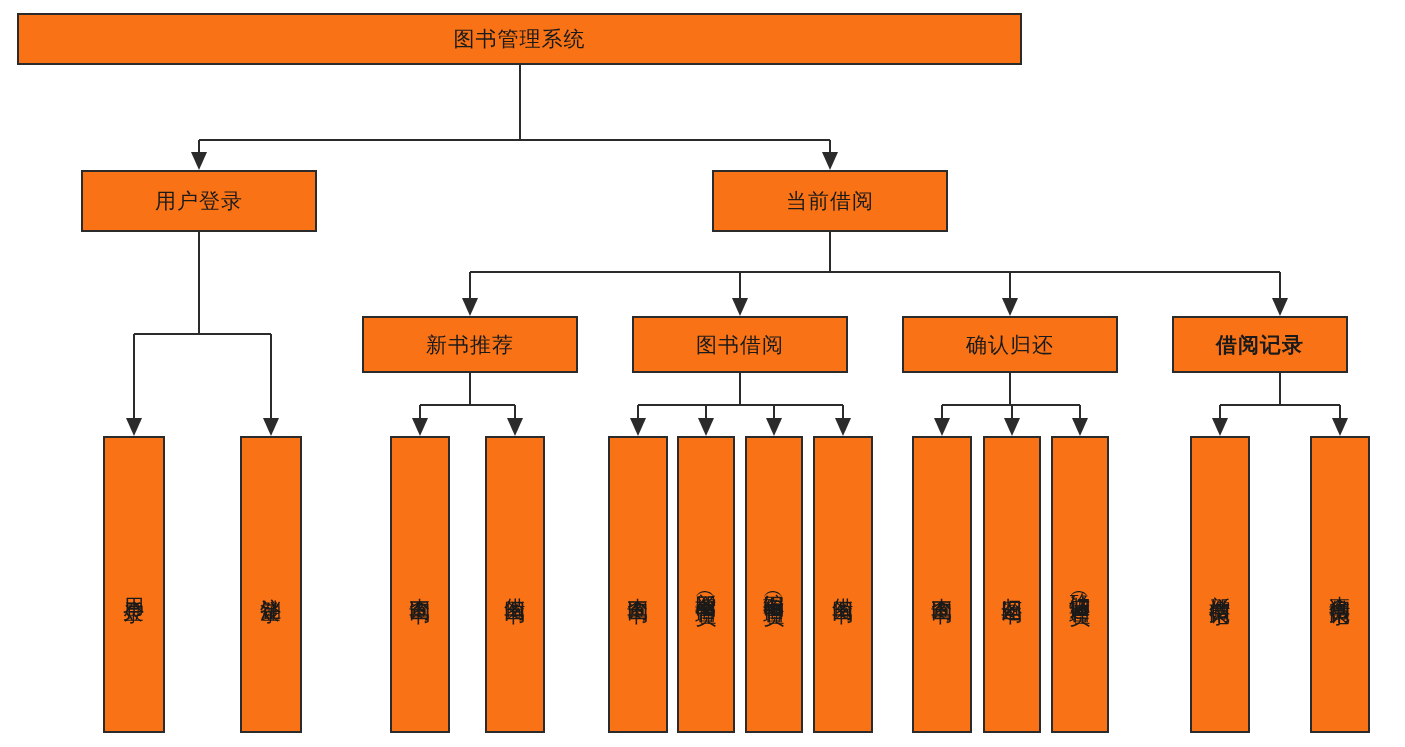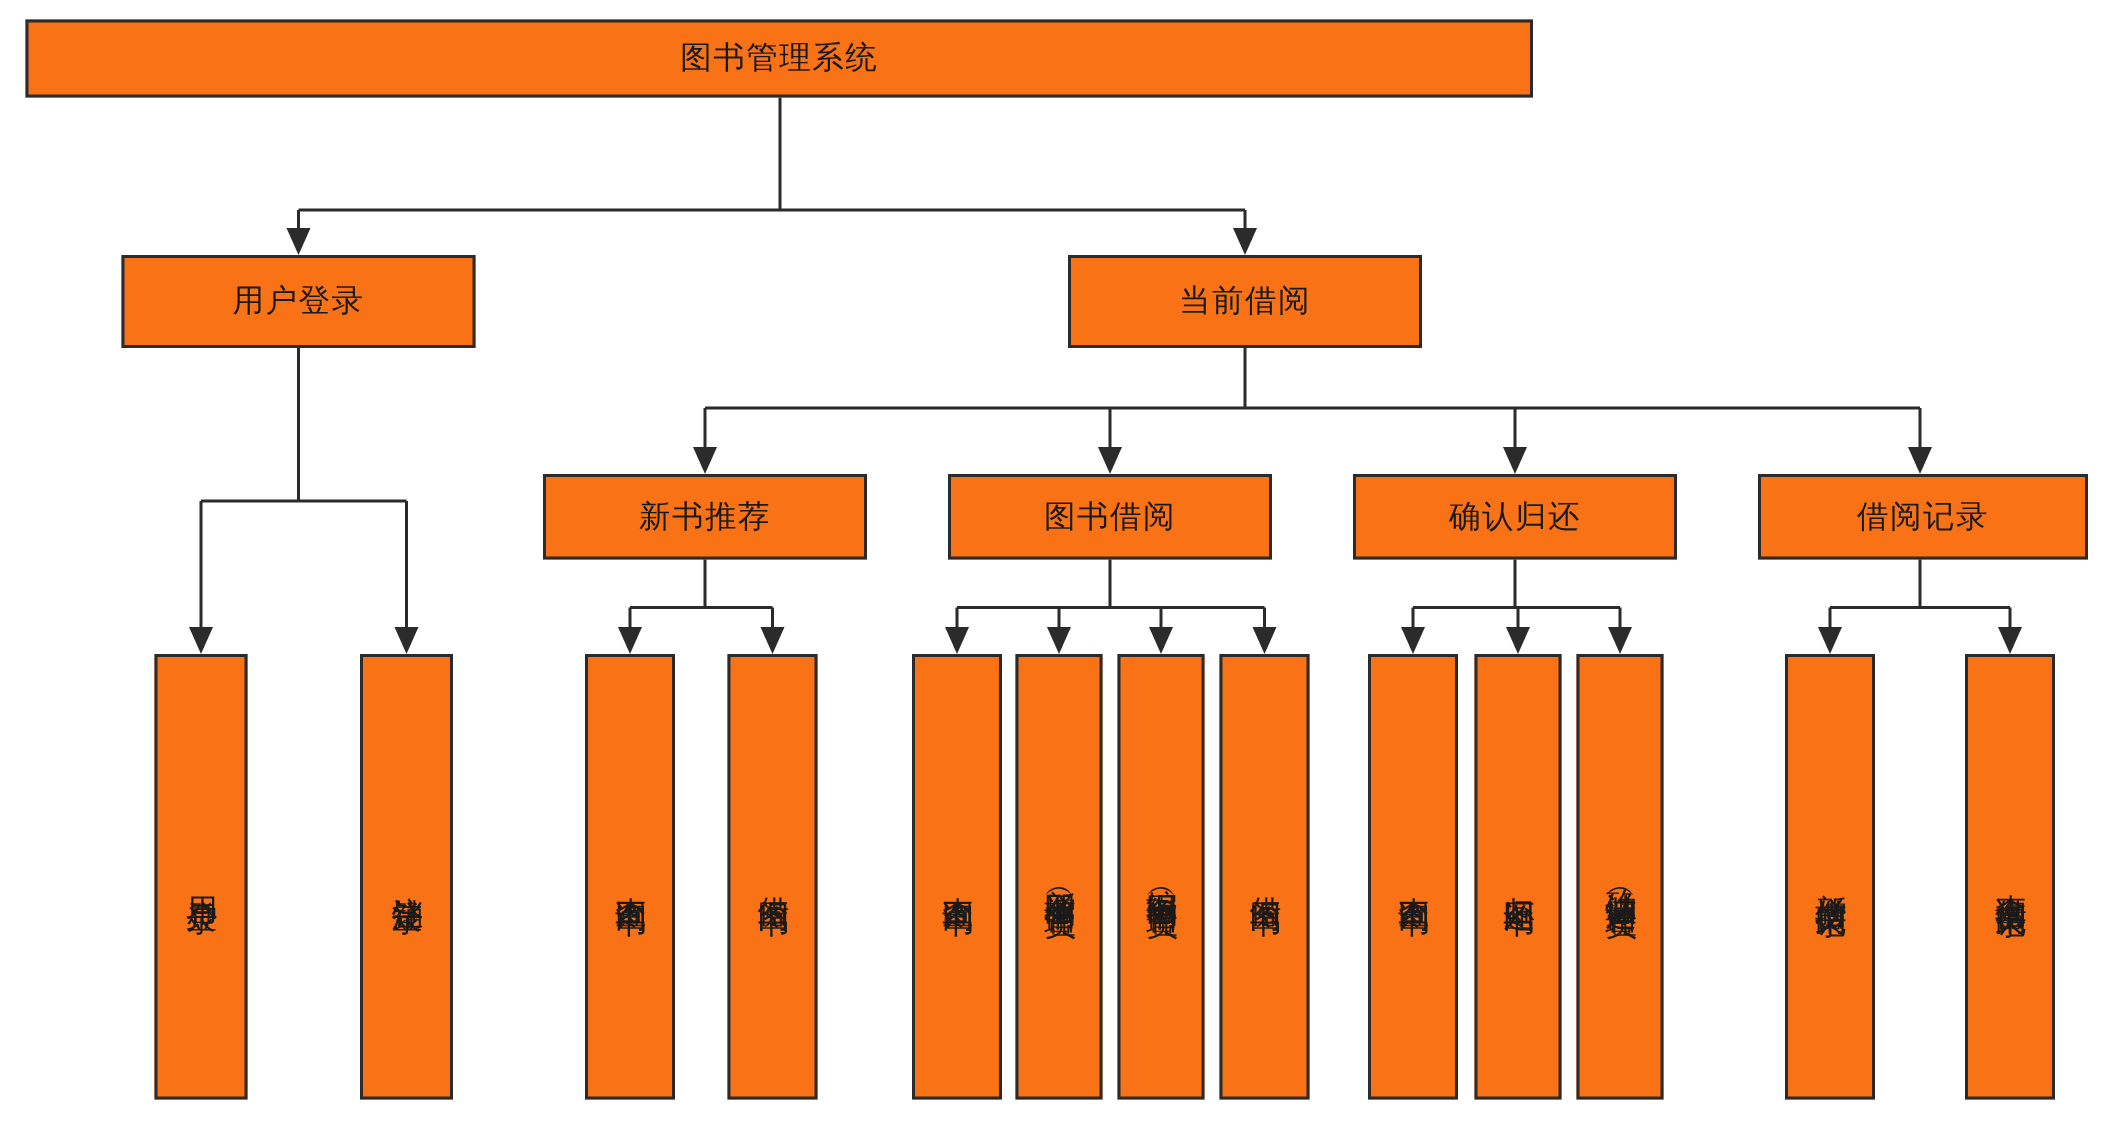--- a/index.html
+++ b/index.html
@@ -99,21 +99,21 @@
 
   <div class="node h" id="node-l3-1" style="left: 632px; top: 316px; width: 216px; height: 57px;">
     <span>图书借阅</span>
   </div>
   <div class="node h" id="node-l3-0" style="left: 362px; top: 316px; width: 216px; height: 57px;">
     <span>新书推荐</span>
   </div>
   <div class="node h" id="node-l3-2" style="left: 902px; top: 316px; width: 216px; height: 57px;">
     <span>确认归还</span>
   </div>
-  <div class="node h" id="node-l3-3" style="left: 1172px; top: 316px; width: 220px; height: 57px;">
+  <div class="node h" id="node-l3-3" style="left: 1172px; top: 316px; width: 176px; height: 57px; font-weight: bold;">
     <span>借阅记录</span>
   </div>
 
   <div class="node v" id="node-leaf-0" style="left: 103px; top: 436px; width: 62px; height: 297px;">
     <span class="vtext">用户登录</span>
   </div>
   <div class="node v" id="node-leaf-1" style="left: 240px; top: 436px; width: 62px; height: 297px;">
     <span class="vtext">注销登录</span>
   </div>
   <div class="node v" id="node-leaf-2" style="left: 390px; top: 436px; width: 60px; height: 297px;">

